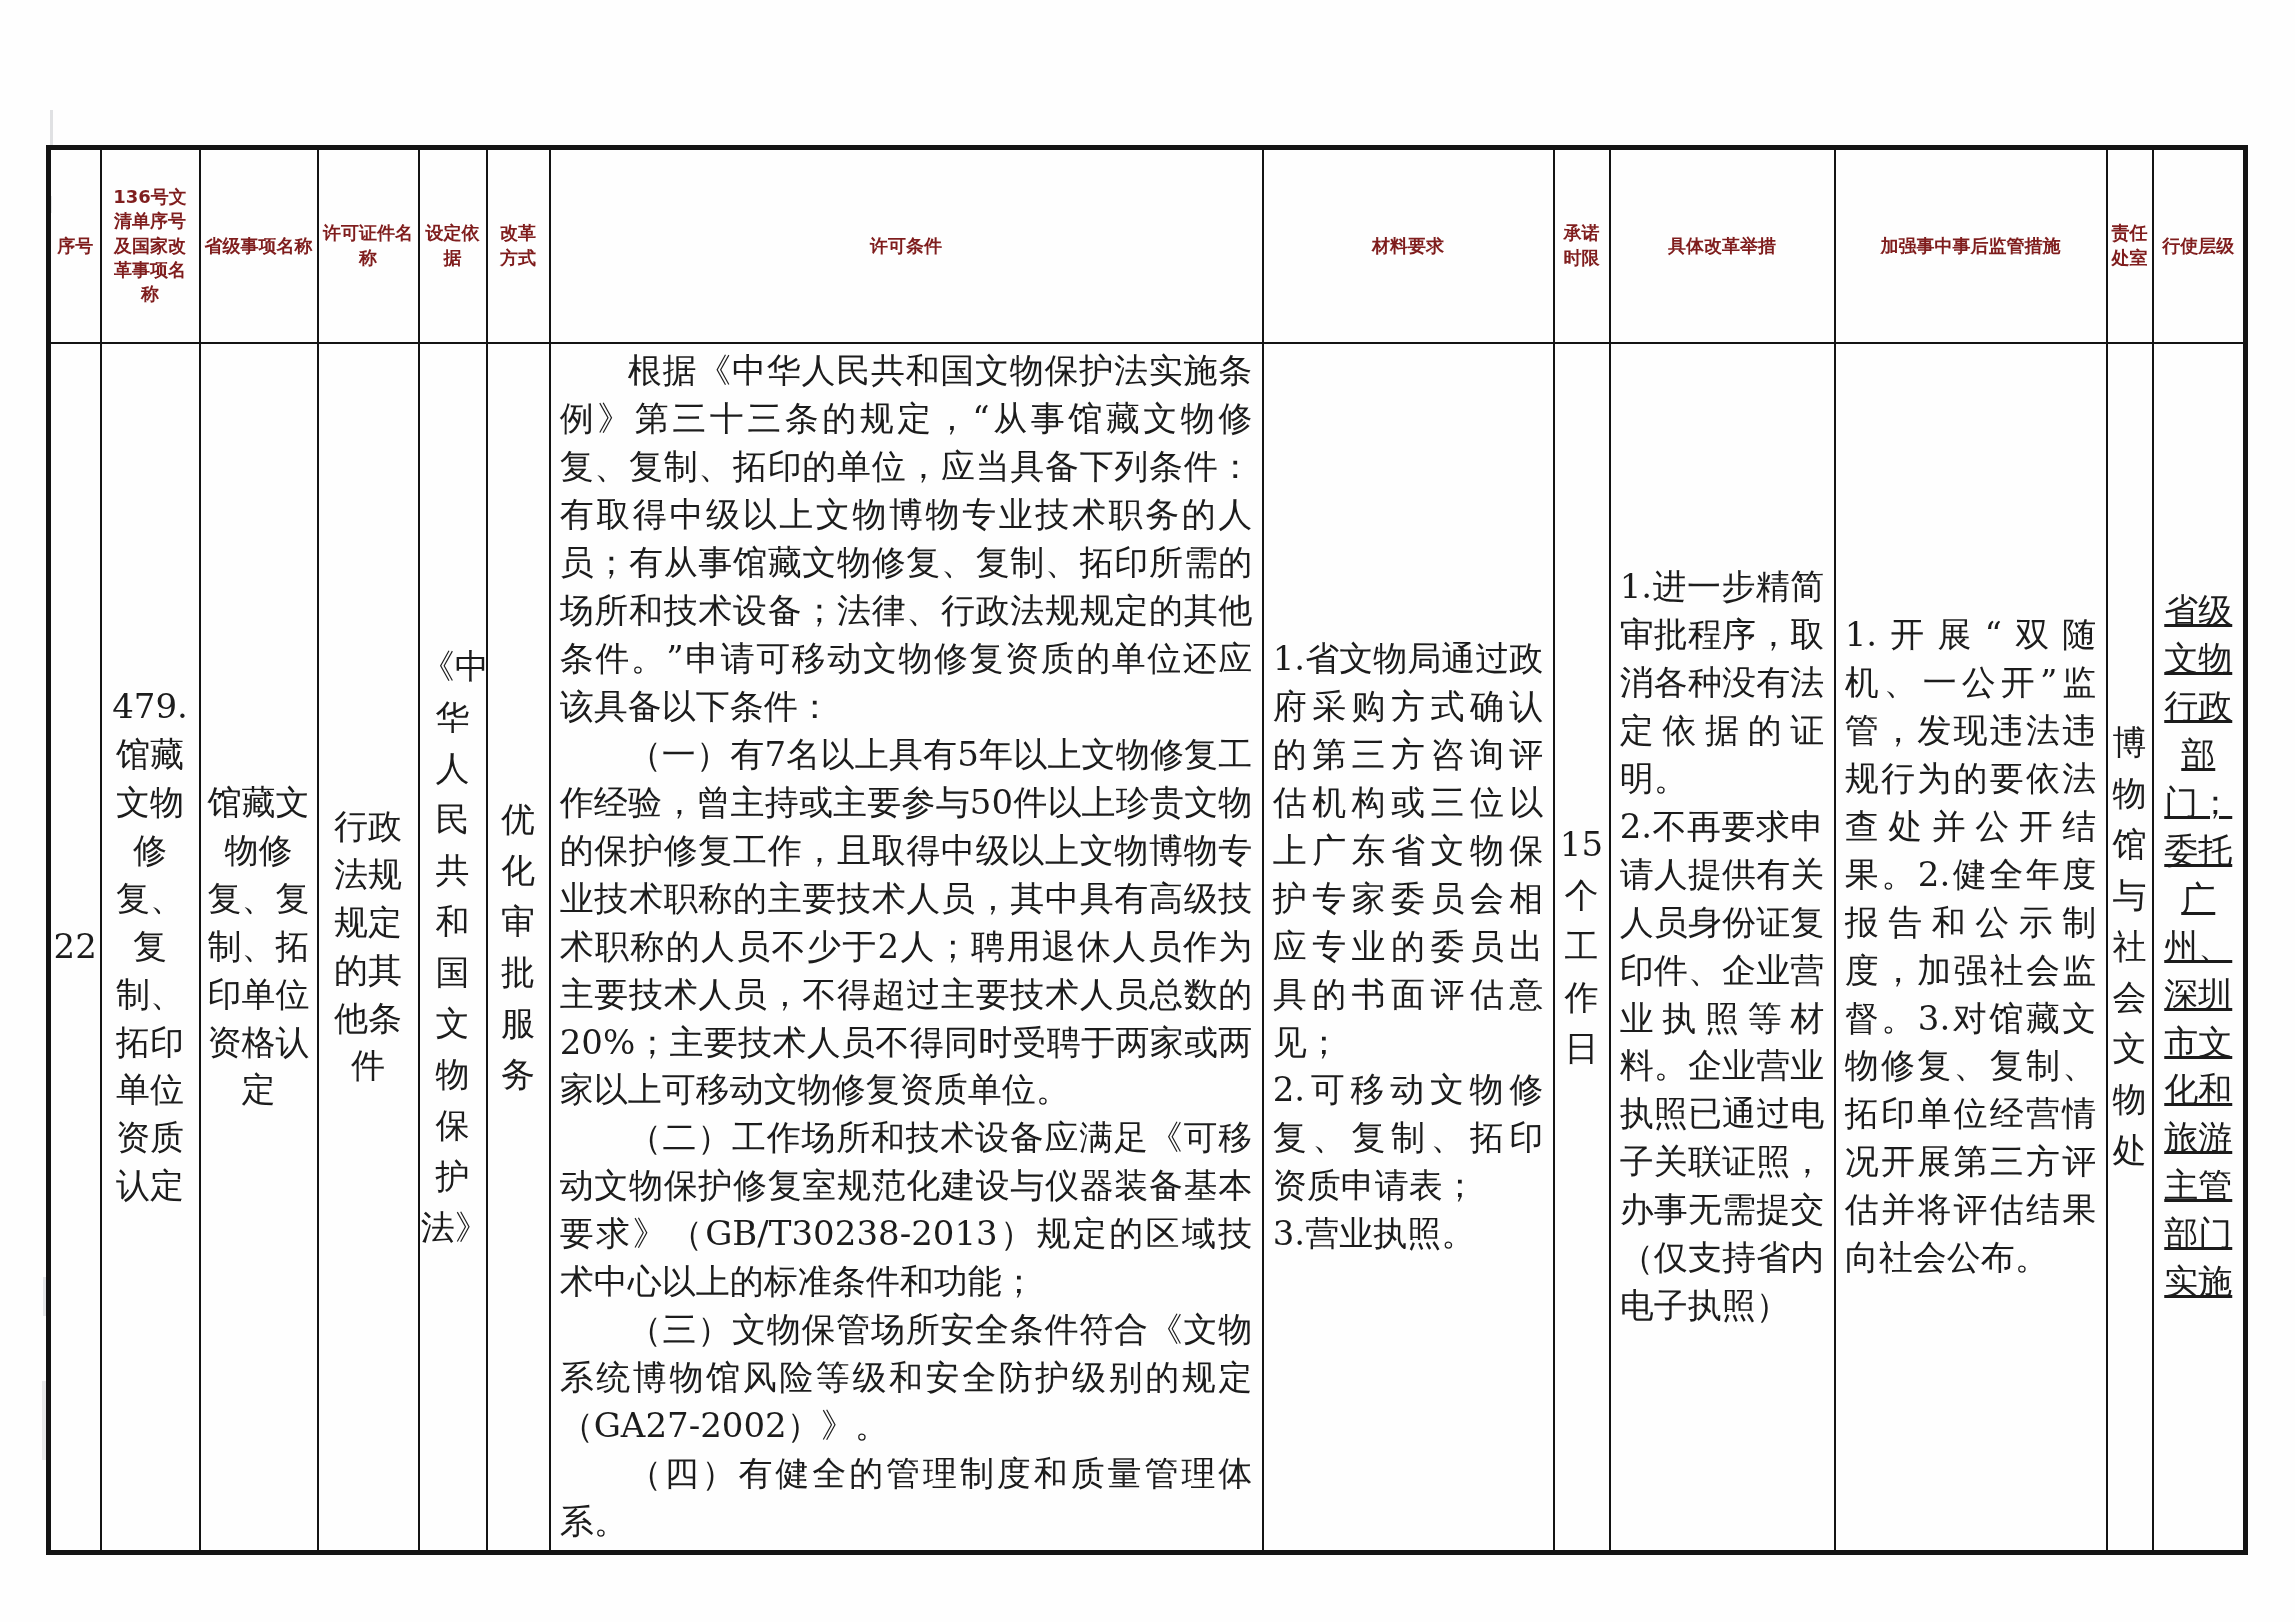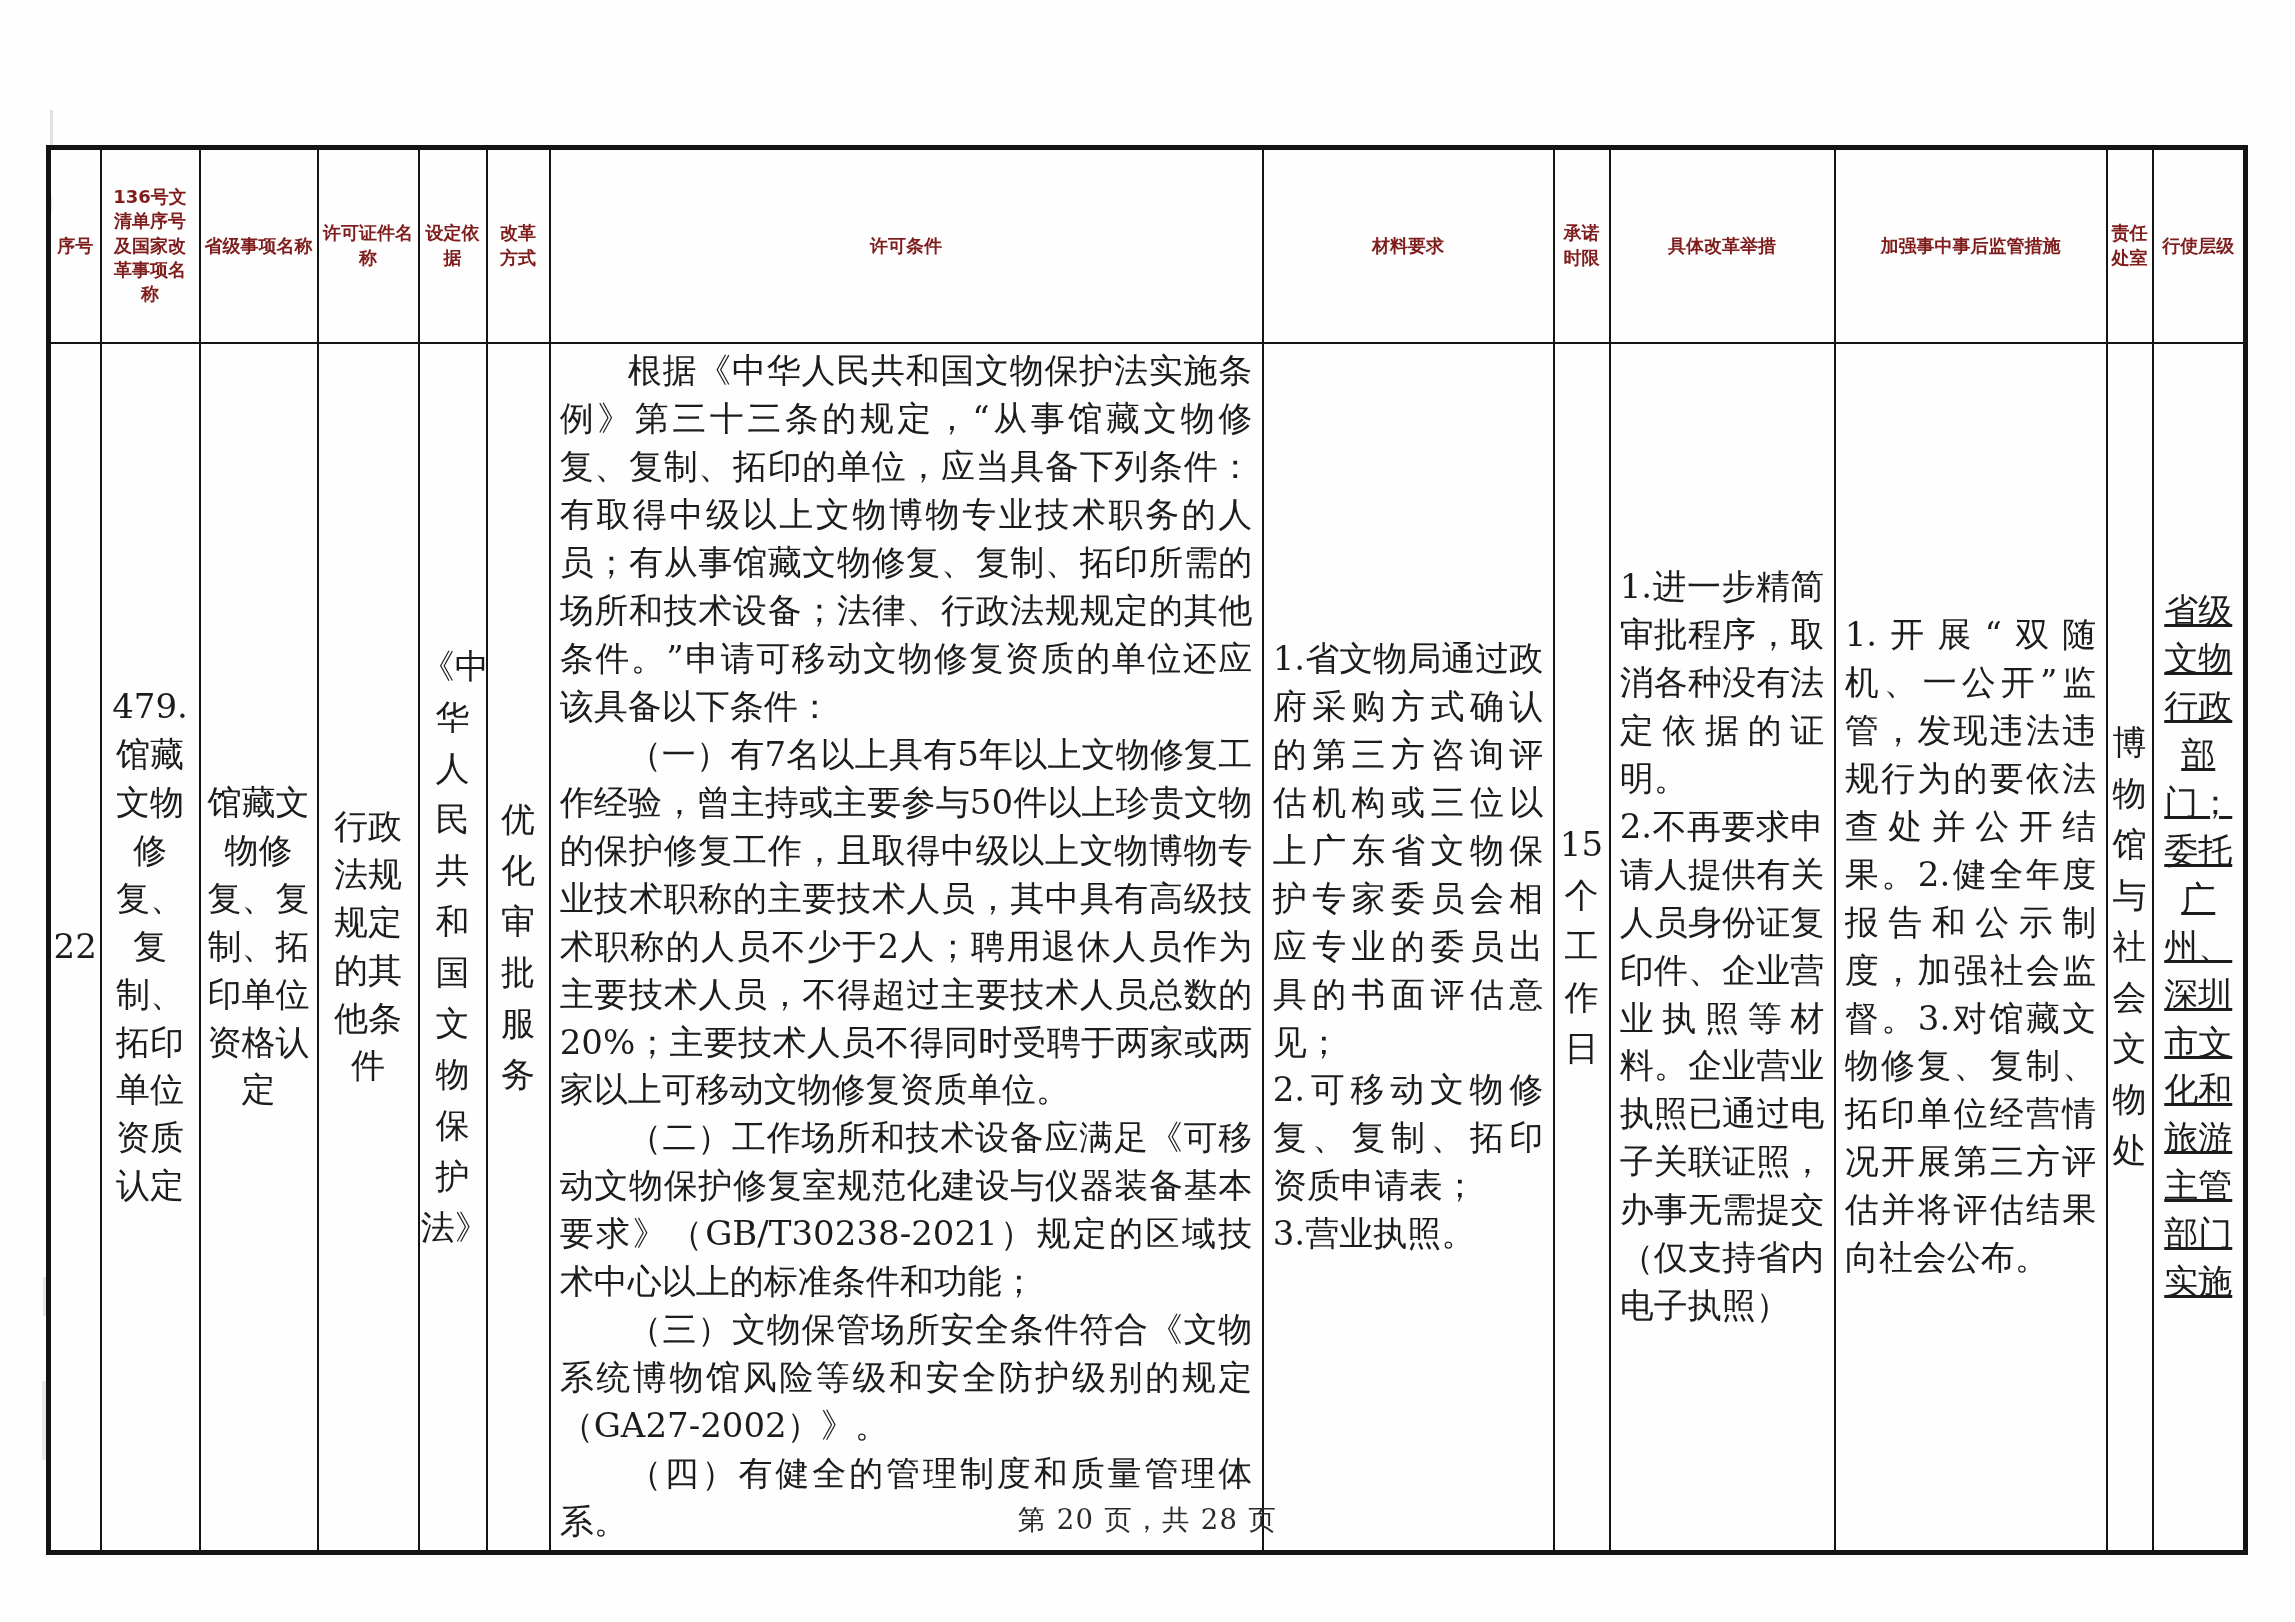--- a/index.html
+++ b/index.html
@@ -140,21 +140,21 @@
     <tr class="data-row">
       <td class="cell center narrow">22</td>
       <td class="cell center">479.馆藏文物修复、复制、拓印单位资质认定</td>
       <td class="cell center">馆藏文物修复、复制、拓印单位资格认定</td>
       <td class="cell center">行政法规规定的其他条件</td>
       <td class="cell center narrow">《中华人民共和国文物保护法》</td>
       <td class="cell center narrow">优化审批服务</td>
       <td class="cell textblock">
         <p class="cond-para">根据《中华人民共和国文物保护法实施条例》第三十三条的规定，“从事馆藏文物修复、复制、拓印的单位，应当具备下列条件：有取得中级以上文物博物专业技术职务的人员；有从事馆藏文物修复、复制、拓印所需的场所和技术设备；法律、行政法规规定的其他条件。”申请可移动文物修复资质的单位还应该具备以下条件：</p>
         <p class="cond-para">（一）有7名以上具有5年以上文物修复工作经验，曾主持或主要参与50件以上珍贵文物的保护修复工作，且取得中级以上文物博物专业技术职称的主要技术人员，其中具有高级技术职称的人员不少于2人；聘用退休人员作为主要技术人员，不得超过主要技术人员总数的20%；主要技术人员不得同时受聘于两家或两家以上可移动文物修复资质单位。</p>
-        <p class="cond-para">（二）工作场所和技术设备应满足《可移动文物保护修复室规范化建设与仪器装备基本要求》（GB/T30238-2021）规定的区域技术中心以上的标准条件和功能；</p>
+        <p class="cond-para">（二）工作场所和技术设备应满足《可移动文物保护修复室规范化建设与仪器装备基本要求》（GB/T30238-2013）规定的区域技术中心以上的标准条件和功能；</p>
         <p class="cond-para">（三）文物保管场所安全条件符合《文物系统博物馆风险等级和安全防护级别的规定（GA27-2002）》。</p>
         <p class="cond-para">（四）有健全的管理制度和质量管理体系。</p>
       </td>
       <td class="cell textblock">
         <p class="list-item">1.省文物局通过政府采购方式确认的第三方咨询评估机构或三位以上广东省文物保护专家委员会相应专业的委员出具的书面评估意见；</p>
         <p class="list-item">2.可移动文物修复、复制、拓印资质申请表；</p>
         <p class="list-item">3.营业执照。</p>
       </td>
       <td class="cell center narrow">15个工作日</td>
       <td class="cell textblock">
@@ -163,16 +163,15 @@
       </td>
       <td class="cell textblock">
         <p class="list-item">1.开展“双随机、一公开”监管，发现违法违规行为的要依法查处并公开结果。2.健全年度报告和公示制度，加强社会监督。3.对馆藏文物修复、复制、拓印单位经营情况开展第三方评估并将评估结果向社会公布。</p>
       </td>
       <td class="cell center narrow">博物馆与社会文物处</td>
       <td class="cell center" style="padding:2.6px 3.9px;text-decoration:underline;">省级文物行政部门；委托广州、深圳市文化和旅游主管部门实施</td>
     </tr>
   </tbody>
     </table>
 
-  <div class="footer">第 20 页，共 28 页</div>
 
 </div>
 
 
 </body></html>

